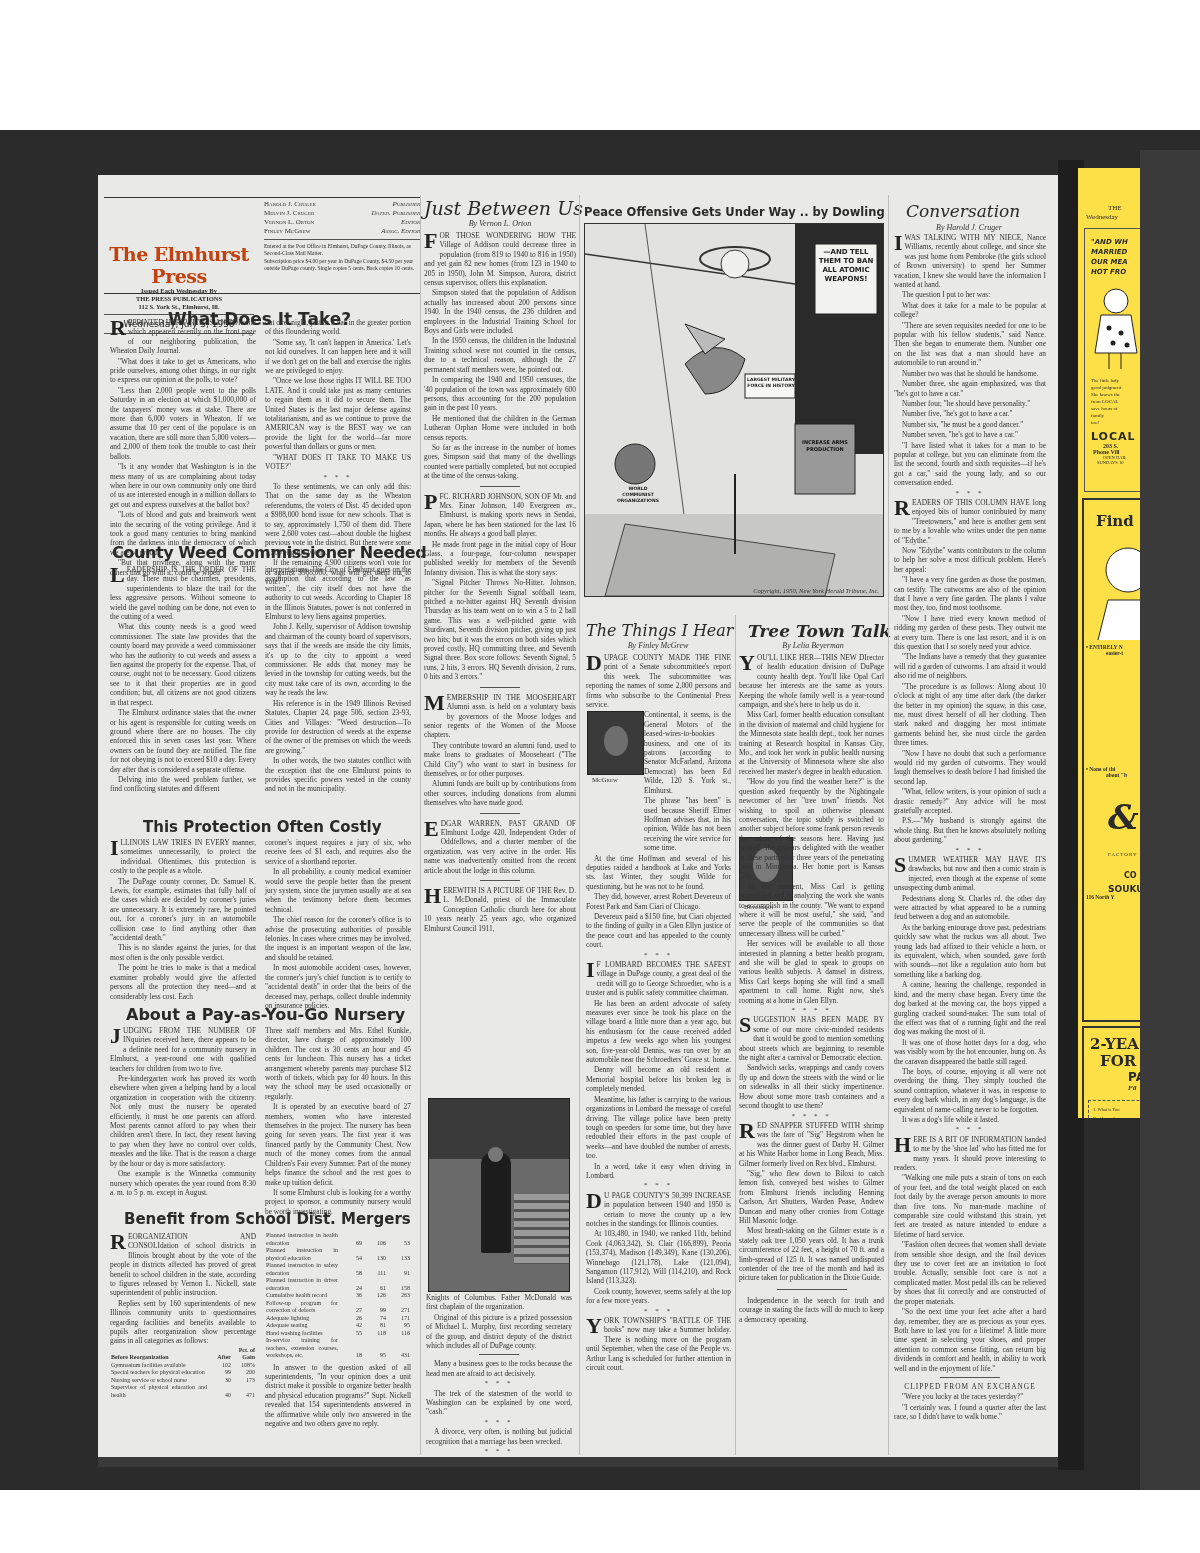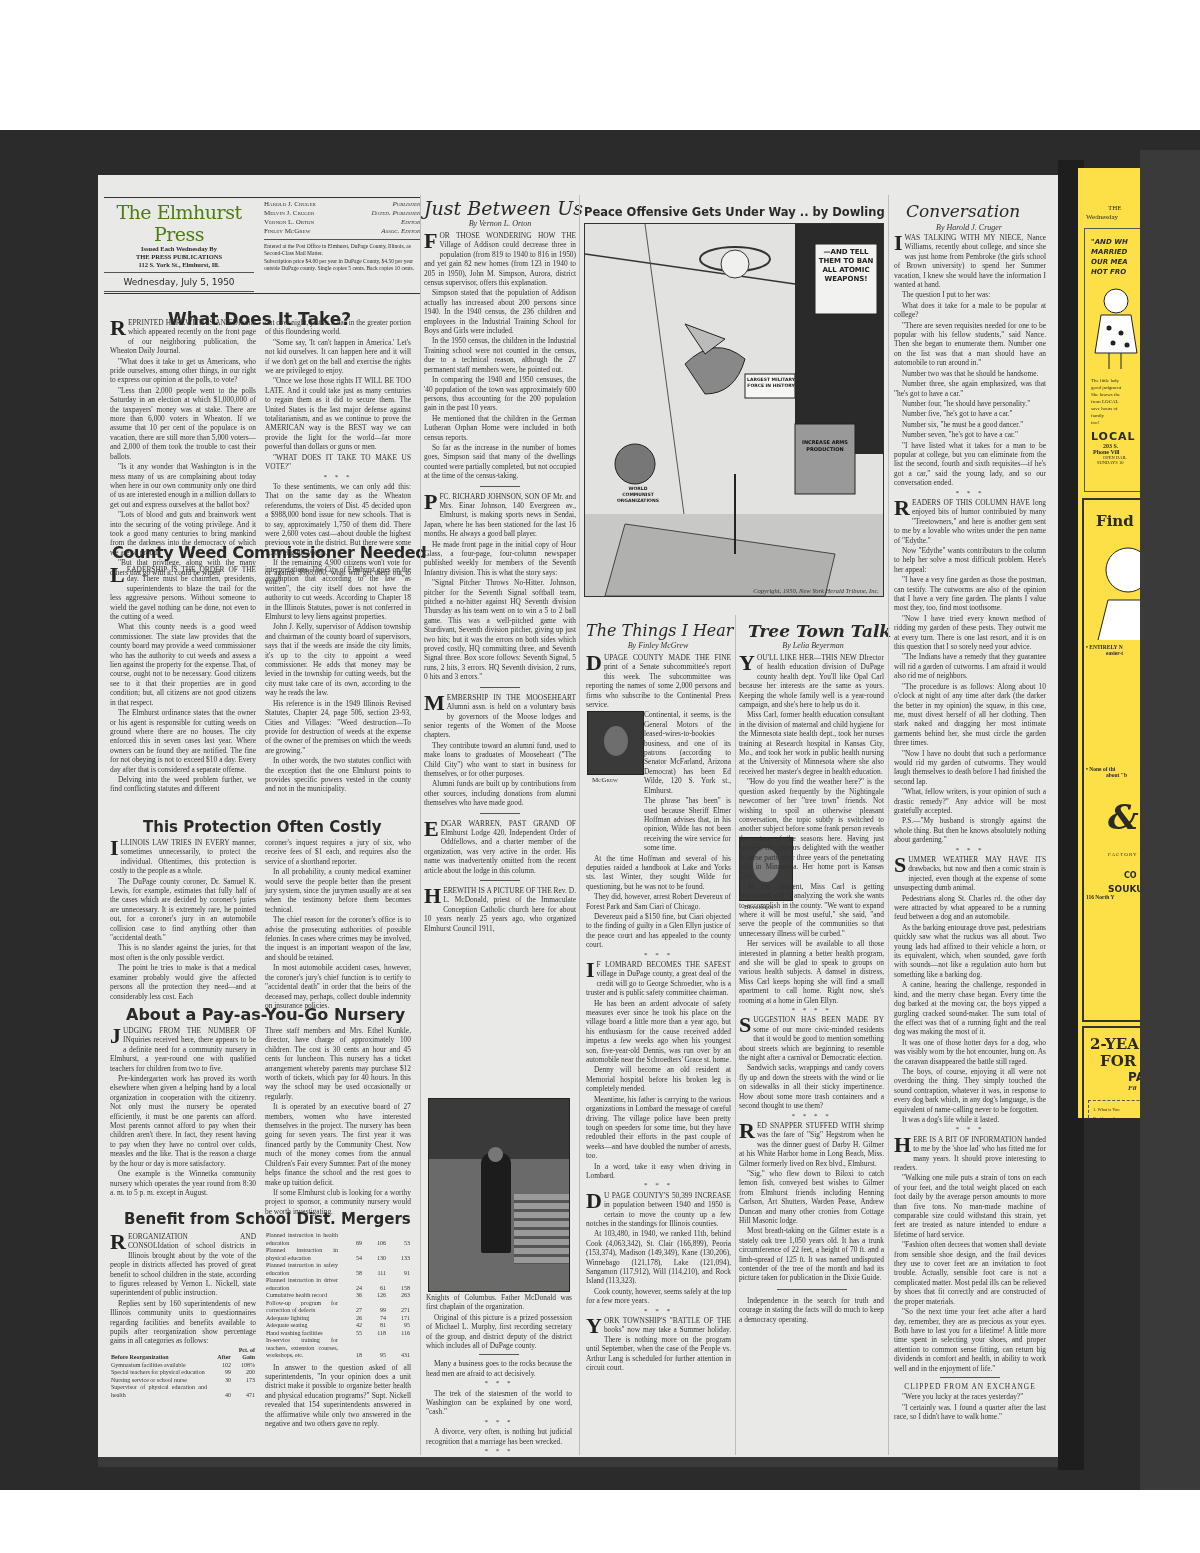--- a/index.html
+++ b/index.html
@@ -12,21 +12,21 @@
   .abs{position:absolute;}
   .col-text{font-size:7.4px;line-height:9.4px;text-align:justify;color:#333;}
   .col-text p{margin:0 0 1px 0;text-indent:8px;}
   .col-text p.lead{text-indent:0;}
   .dropcap{float:left;font-size:22px;line-height:18px;margin:1px 2px 0 0;font-weight:bold;color:#222;}
   .hl{font-family:"DejaVu Sans",sans-serif;font-weight:bold;color:#2a2a2a;white-space:nowrap;}
   .italic-head{font-family:"DejaVu Serif",serif;font-style:italic;color:#2a2a2a;white-space:nowrap;}
   .byline{font-size:8px;text-align:center;font-style:italic;color:#333;}
   .rule{position:absolute;height:1px;background:#555;}
   .stars{text-align:center;font-size:7px;letter-spacing:3px;color:#333;}
-  .mast-title{font-family:"DejaVu Serif",serif;font-weight:normal;font-size:19px;color:#4d7c0f;letter-spacing:-0.5px;}
+  .mast-title{font-family:"DejaVu Serif",serif;font-weight:bold;font-size:19px;color:#c2410c;letter-spacing:-0.5px;margin-top:42px;}
   .staff-row{display:flex;justify-content:space-between;font-size:7px;line-height:9px;color:#333;font-variant:small-caps;}
   .photo{background:#3a3a3a;border:1px solid #222;}
   .cartoon{background:#dedede;border:1px solid #333;overflow:hidden;}
   .tbl{font-size:6px;line-height:7.5px;color:#333;width:100%;border-collapse:collapse;}
   .tbl td{padding:0 1px;vertical-align:bottom;}
   .tbl td.n{text-align:right;width:22px;}
   .vline{position:absolute;width:1px;background:#bdbdbd;}
 </style>
 </head>
 <body>

